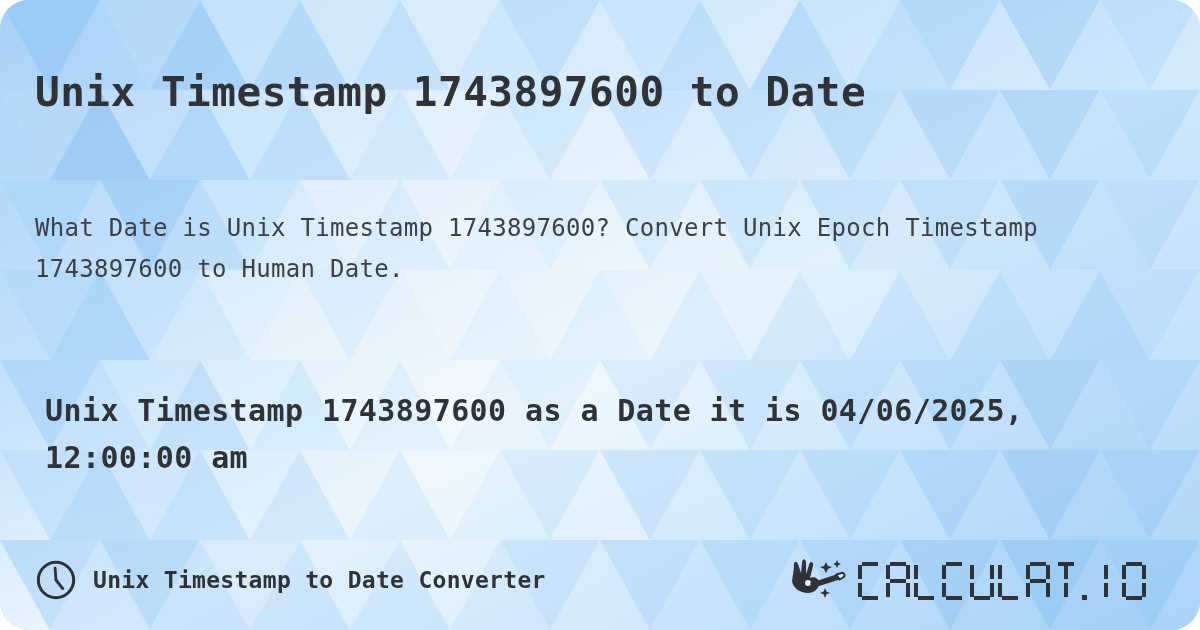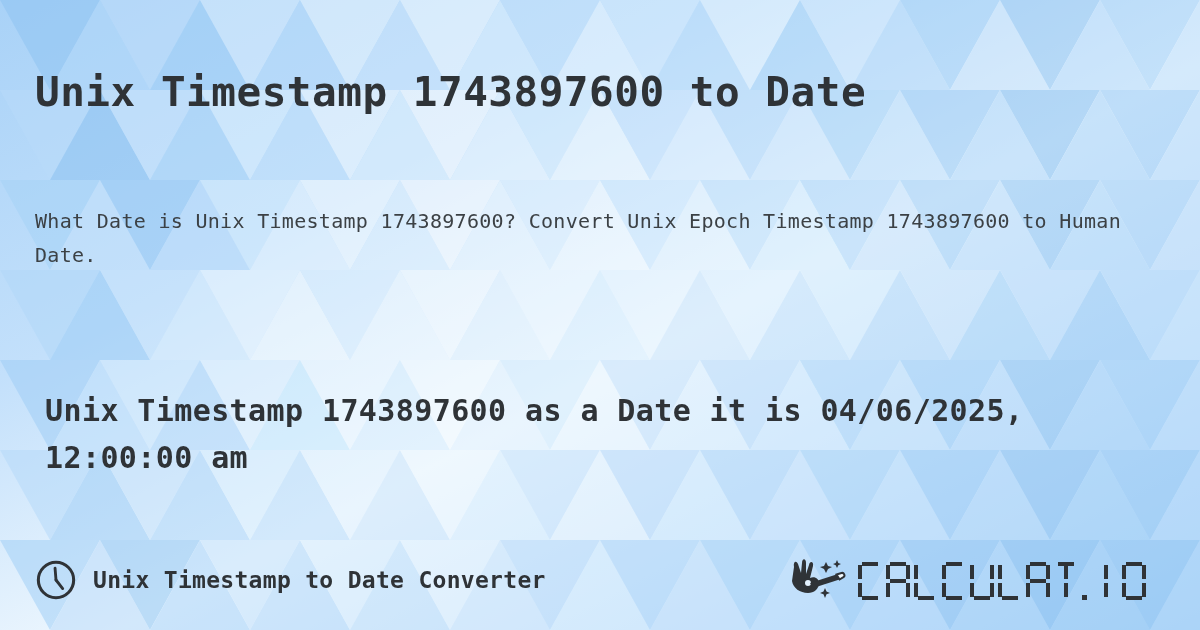--- a/index.html
+++ b/index.html
@@ -11,20 +11,21 @@
     height: 630px;
     overflow: hidden;
     font-family: "DejaVu Sans Mono", "Liberation Mono", monospace;
   }
   .page {
     position: relative;
     width: 1200px;
     height: 630px;
     background: #bef264;
     overflow: hidden;
+    border-radius: 29px;
   }
   .bg-poly {
     position: absolute;
     inset: 0;
     width: 1200px;
     height: 630px;
     display: block;
   }
   .content {
     position: absolute;
@@ -42,21 +43,21 @@
     letter-spacing: 0.5px;
     color: #2f3337;
     line-height: 1.22;
     white-space: nowrap;
   }
   .desc {
     position: absolute;
     left: 35px;
     top: 184px;
     width: 1110px;
-    font-size: 20px;
+    font-size: 24px;
     font-weight: normal;
     color: #3c4145;
     line-height: 1.72;
     letter-spacing: 0.3px;
   }
   .result {
     position: absolute;
     left: 35px;
     top: 357px;
     width: 1120px;

